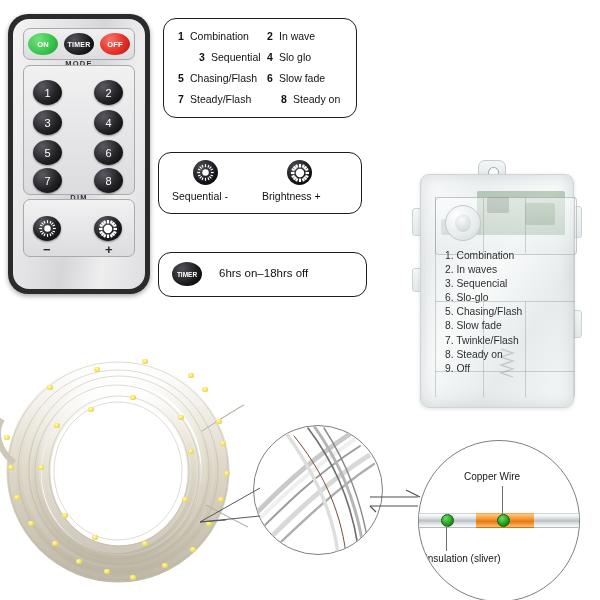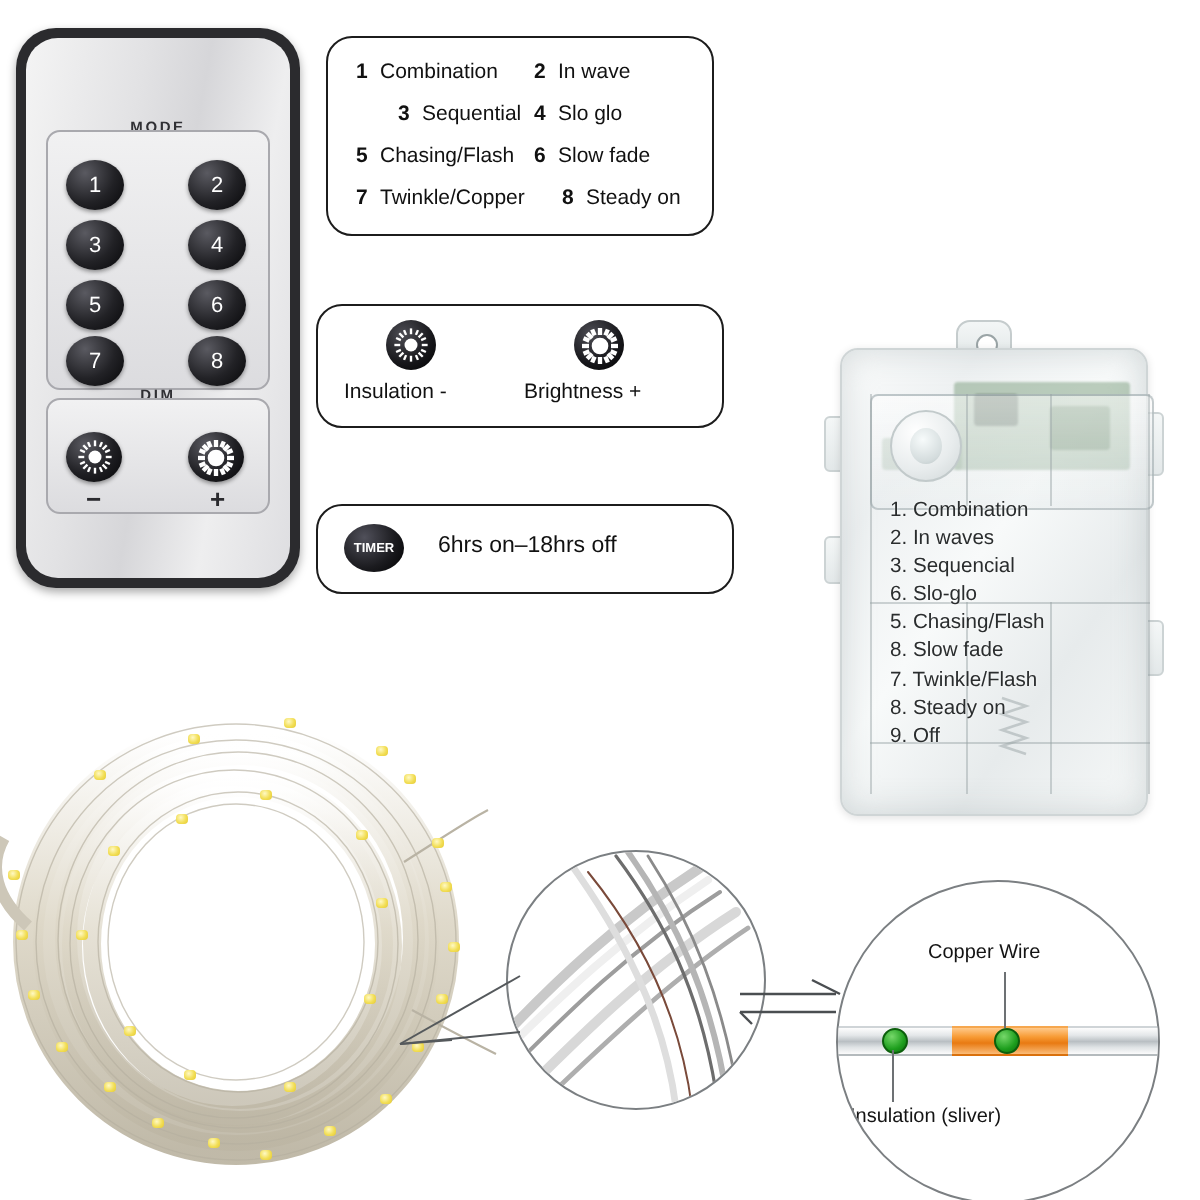--- a/index.html
+++ b/index.html
@@ -114,20 +114,25 @@
   .cap{position:absolute;font-size:10px;color:#141414;white-space:nowrap;}
 
   svg{display:block;overflow:visible;}
 </style>
 </head>
 <body>
 
 <div id="remote" class="abs">
   <div id="remote-face">
 
+    <div class="panel" id="panel-top">
+      <div class="pillbtn" id="btn-on">ON</div>
+      <div class="pillbtn" id="btn-timer">TIMER</div>
+      <div class="pillbtn" id="btn-off">OFF</div>
+    </div>
 
     <div class="lbl" style="top:40px;">MODE</div>
 
     <div class="panel" id="panel-mode">
       <div class="numbtn col-l row1">1</div>
       <div class="numbtn col-r row1">2</div>
       <div class="numbtn col-l row2">3</div>
       <div class="numbtn col-r row2">4</div>
       <div class="numbtn col-l row3">5</div>
       <div class="numbtn col-r row3">6</div>
@@ -198,21 +203,21 @@
     <span class="mnum">2</span><span>In wave</span></div>
   <div class="mrow" style="left:14px;top:32px;margin-left:21px;">
     <span class="mnum">3</span><span>Sequential</span></div>
   <div class="mrow" style="left:103px;top:32px;">
     <span class="mnum">4</span><span>Slo glo</span></div>
   <div class="mrow" style="left:14px;top:53px;">
     <span class="mnum">5</span><span>Chasing/Flash</span></div>
   <div class="mrow" style="left:103px;top:53px;">
     <span class="mnum">6</span><span>Slow fade</span></div>
   <div class="mrow" style="left:14px;top:74px;">
-    <span class="mnum">7</span><span>Twinkle/Copper</span></div>
+    <span class="mnum">7</span><span>Steady/Flash</span></div>
   <div class="mrow" style="left:103px;top:74px;padding-left:14px;">
     <span class="mnum">8</span><span>Steady on</span></div>
 </div>
 
 <div class="cbox" id="box-bright">
   <div class="sun" style="left:34px;top:7px;">
     <svg width="19" height="19" viewBox="0 0 24 24" style="margin:3px;">
       <g stroke="#ffffff" stroke-width="1.5">
         <line x1="12" y1="1.5" x2="12" y2="5.2"></line>
           <line x1="12" y1="18.8" x2="12" y2="22.5"></line>
@@ -250,21 +255,21 @@
         <line x1="2.1" y1="16.7" x2="5.6" y2="15.2"></line>
           <line x1="18.4" y1="8.8" x2="21.9" y2="7.3"></line>
         <line x1="2.1" y1="7.3" x2="5.6" y2="8.8"></line>
           <line x1="18.4" y1="15.2" x2="21.9" y2="16.7"></line>
         <line x1="16.7" y1="2.1" x2="15.2" y2="5.6"></line>
           <line x1="8.8" y1="18.4" x2="7.3" y2="21.9"></line>
       </g>
       <circle cx="12" cy="12" r="5" fill="#ffffff"></circle>
     </svg>
   </div>
-  <div class="sunlabel" style="left:13px;top:37px;">Insulation -</div>
+  <div class="sunlabel" style="left:13px;top:37px;">Sequential -</div>
   <div class="sunlabel" style="left:103px;top:37px;">Brightness +</div>
 </div>
 
 <div class="cbox" id="box-timer">
   <div class="timerchip" style="left:13px;top:9px;">TIMER</div>
   <div id="timer-text">6hrs on–18hrs off</div>
 </div>
 
 <div id="battery" class="abs">
   <div id="bb-hook">

